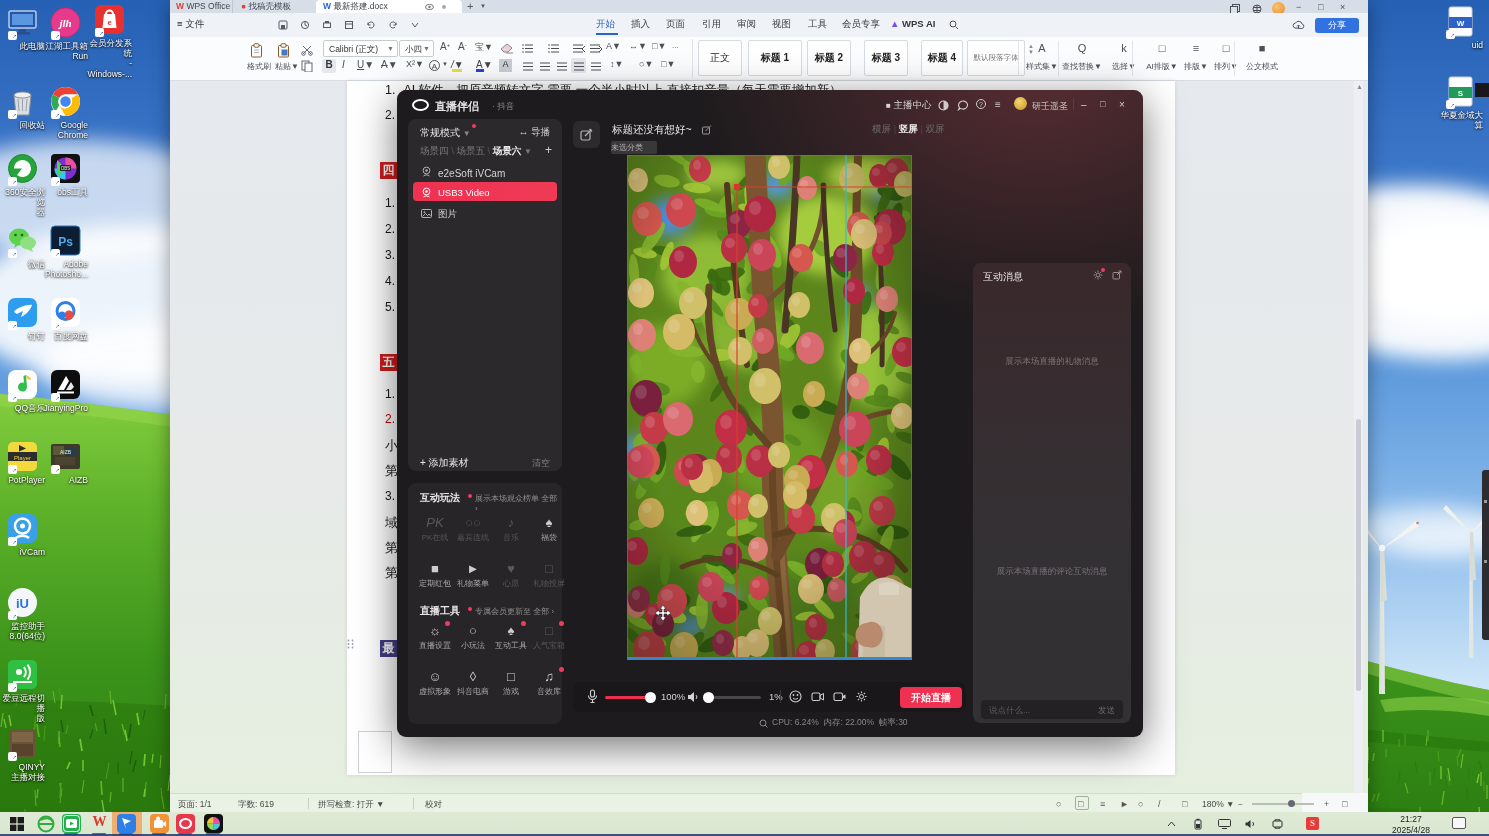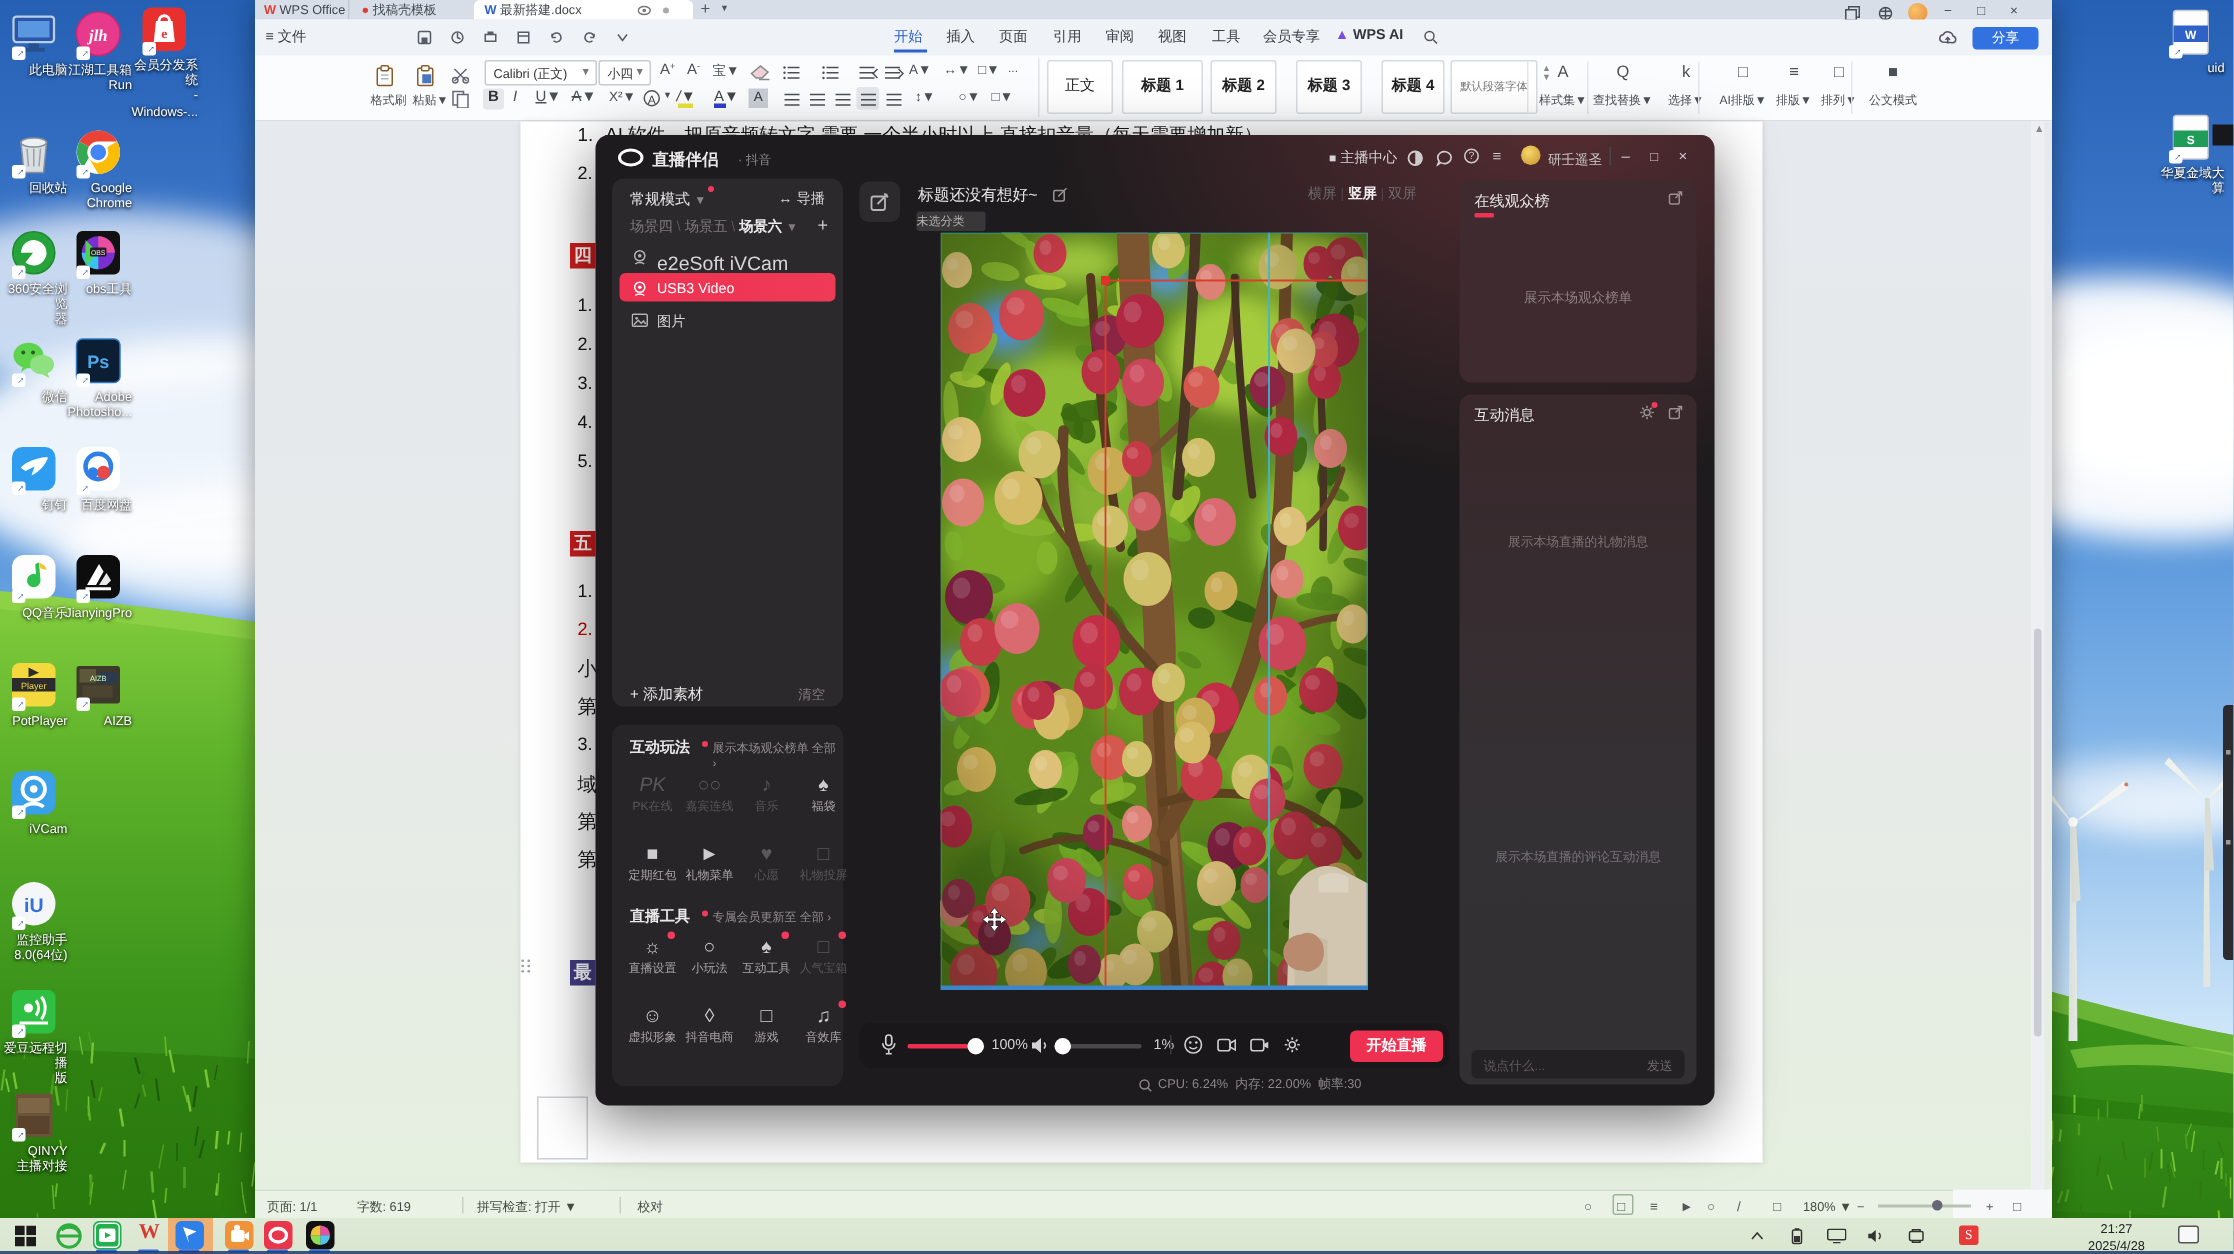--- a/index.html
+++ b/index.html
@@ -791,21 +791,21 @@
       <div class="ab wt" style="left:12px;top:7px;font-size:10px">常规模式 <span style="color:#8a8688;font-size:8px">▼</span></div>
       <div class="reddot" style="left:64px;top:5px;width:4px;height:4px"></div>
       <div class="ab" style="right:12px;top:7px;font-size:9.5px;color:#d5d2d3">↔ 导播</div>
       <div class="ab" style="left:12px;top:26px;font-size:9.5px;color:#7e7a7c">场景四 <span style="color:#5a5658">\</span> 场景五 <span style="color:#5a5658">\</span> <b style="color:#efeced">场景六</b> <span style="font-size:8px">▼</span></div>
       <div class="ab" style="right:10px;top:24px;font-size:12px;color:#cfccce">+</div>
       <svg class="ab" style="left:13px;top:47px" width="11" height="11" viewBox="0 0 11 11">
         <circle cx="5.5" cy="4.5" r="3.4" fill="none" stroke="#b5b2b3"></circle>
         <circle cx="5.5" cy="4.5" r="1.2" fill="#b5b2b3"></circle>
         <path d="M2.5 10 C4 8.6 7 8.6 8.5 10" stroke="#b5b2b3" fill="none"></path>
       </svg>
-      <div class="ab" style="left:30px;top:49px;font-size:13px;color:#d8d5d6">e2eSoft iVCam</div>
+      <div class="ab" style="left:30px;top:49px;font-size:10px;color:#d8d5d6">e2eSoft iVCam</div>
       <div class="ab" style="left:5px;top:63px;width:144px;height:19px;background:linear-gradient(90deg,#ef3152,#ee3b56);border-radius:4px"></div>
       <svg class="ab" style="left:13px;top:68px" width="11" height="11" viewBox="0 0 11 11">
         <circle cx="5.5" cy="4.5" r="3.4" fill="none" stroke="#fff"></circle>
         <circle cx="5.5" cy="4.5" r="1.2" fill="#fff"></circle>
         <path d="M2.5 10 C4 8.6 7 8.6 8.5 10" stroke="#fff" fill="none"></path>
       </svg>
       <div class="ab" style="left:30px;top:68px;font-size:9.5px;color:#fff">USB3 Video</div>
       <svg class="ab" style="left:13px;top:89px" width="11" height="11" viewBox="0 0 11 11">
         <rect x="0.5" y="1.5" width="10" height="8" rx="1" fill="none" stroke="#b5b2b3"></rect>
         <circle cx="3.4" cy="4.2" r="0.9" fill="#b5b2b3"></circle>
@@ -1353,29 +1353,20 @@
         <circle cx="6.5" cy="6.5" r="2" fill="none" stroke="#cfccce"></circle>
         <path d="M6.5 1.5 L6.5 3.2 M6.5 9.8 L6.5 11.5 M1.5 6.5 L3.2 6.5 M9.8 6.5 L11.5 6.5 M3 3 L4.2 4.2 M8.8 8.8 L10 10 M10 3 L8.8 4.2 M4.2 8.8 L3 10" stroke="#cfccce" stroke-width="1.1"></path>
       </svg>
       <div class="ab" style="left:327px;top:5px;width:62px;height:21px;background:#ee3150;border-radius:4px;color:#fff;font-size:10px;font-weight:bold;text-align:center;line-height:21px">开始直播</div>
     </div>
     <svg class="ab" style="left:362px;top:629px" width="9" height="9" viewBox="0 0 9 9">
       <circle cx="4" cy="4" r="3" fill="none" stroke="#8a8689"></circle>
       <path d="M6 6 L8.5 8.5" stroke="#8a8689"></path>
     </svg>
     <div class="ab" style="left:375px;top:627px;font-size:8.5px;color:#8a8689">CPU: 6.24% &nbsp;内存: 22.00% &nbsp;帧率:30</div>
-    <div class="panel" style="left:576px;top:30px;width:158px;height:135px;background:#3f2a2f">
-      <div class="ab wt" style="left:10px;top:7px;font-size:10px">在线观众榜</div>
-      <div class="ab" style="left:10px;top:22px;width:13px;height:2.5px;background:#ee3355;border-radius:1px"></div>
-      <svg class="ab" style="right:9px;top:7px" width="10" height="10" viewBox="0 0 10 10">
-        <rect x="1" y="2.5" width="6.5" height="6.5" rx="1" fill="none" stroke="#9a8f92"></rect>
-        <path d="M5 5 L9 1 M6.5 1 L9 1 L9 3.5" fill="none" stroke="#9a8f92"></path>
-      </svg>
-      <div class="ab" style="left:0;top:72px;width:158px;text-align:center;font-size:9px;color:#8f8082">展示本场观众榜单</div>
-    </div>
     <div class="panel" style="left:576px;top:173px;width:158px;height:460px;background:linear-gradient(180deg,#39282c,#343134 60%,#323032)">
       <div class="ab wt" style="left:10px;top:7px;font-size:10px">互动消息</div>
       <svg class="ab" style="right:28px;top:7px" width="10" height="10" viewBox="0 0 10 10">
         <circle cx="5" cy="5" r="2" fill="none" stroke="#9a8f92"></circle>
         <path d="M5 0.5 L5 2 M5 8 L5 9.5 M0.5 5 L2 5 M8 5 L9.5 5 M1.8 1.8 L2.9 2.9 M7.1 7.1 L8.2 8.2 M8.2 1.8 L7.1 2.9 M2.9 7.1 L1.8 8.2" stroke="#9a8f92"></path>
       </svg>
       <div class="reddot" style="right:26px;top:5px;width:4px;height:4px"></div>
       <svg class="ab" style="right:9px;top:7px" width="10" height="10" viewBox="0 0 10 10">
         <rect x="1" y="2.5" width="6.5" height="6.5" rx="1" fill="none" stroke="#9a8f92"></rect>
         <path d="M5 5 L9 1 M6.5 1 L9 1 L9 3.5" fill="none" stroke="#9a8f92"></path>

